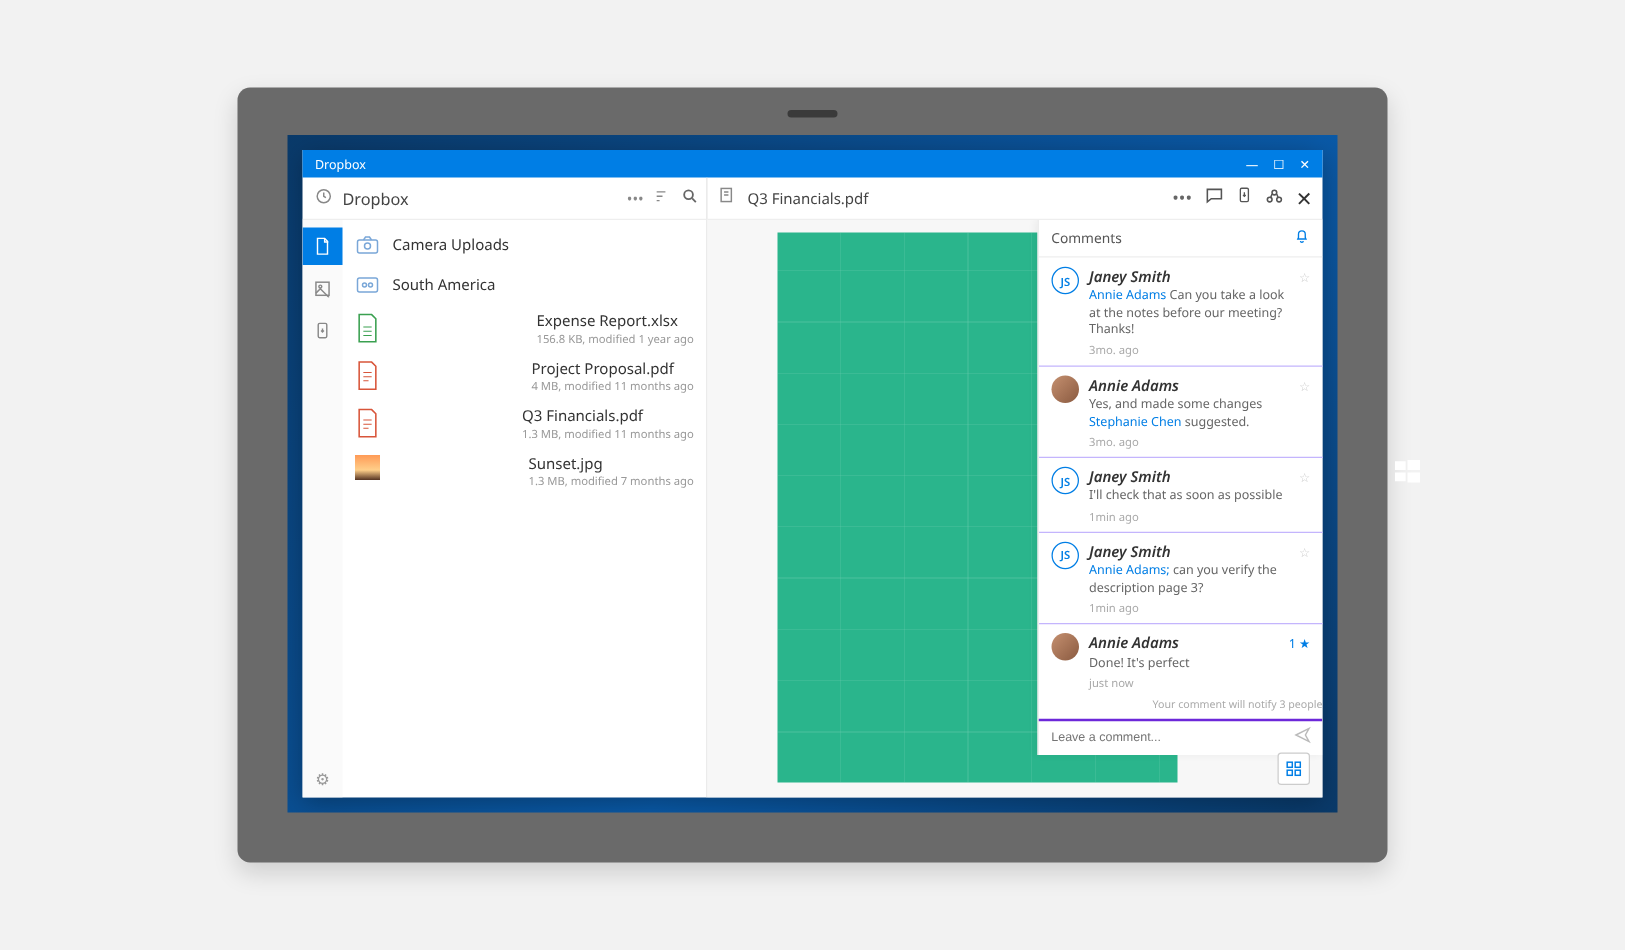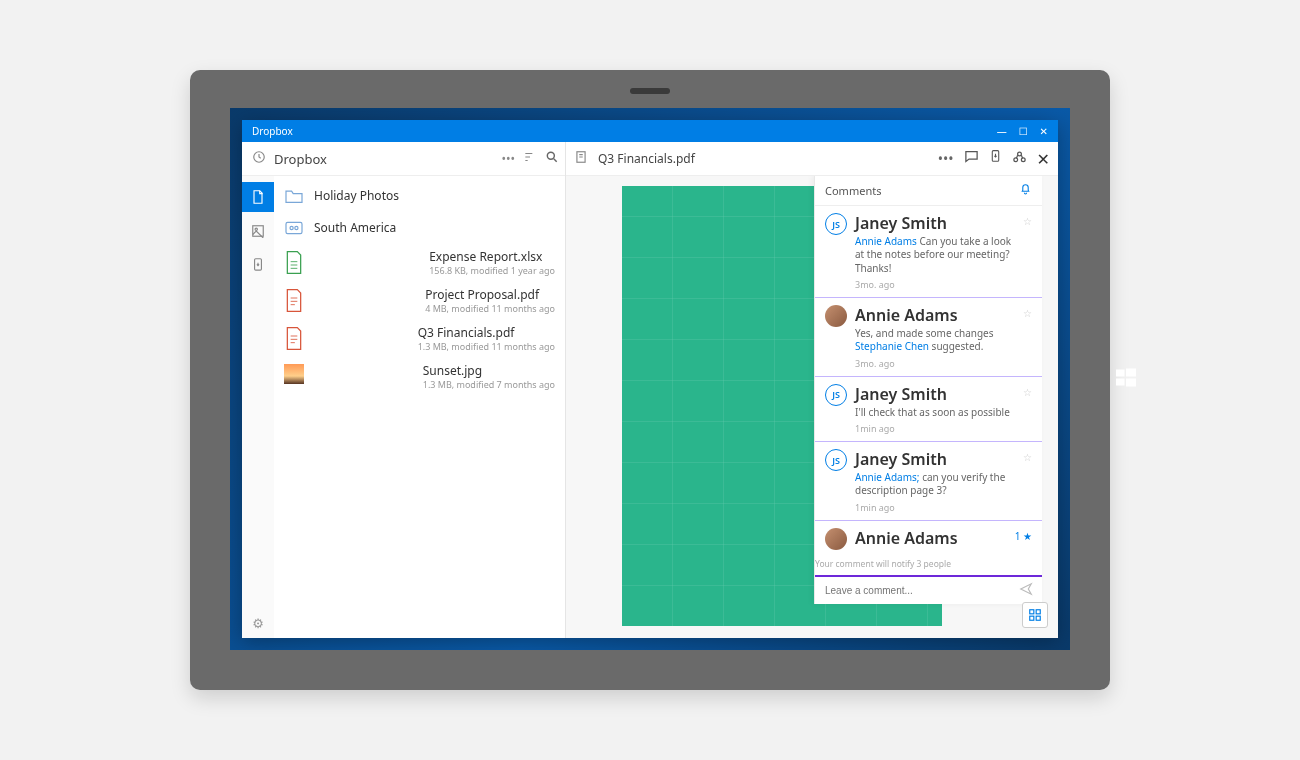--- a/index.html
+++ b/index.html
@@ -178,21 +178,21 @@
     border-radius: 3px;
     display: flex; align-items: center; justify-content: center;
     background: #fff;
     cursor: pointer;
     color: #007ee5;
     font-size: 12px;
   }
 
   .comments-panel {
     position: absolute;
-    right: 16px; top: 0;
+    right: 0; top: 0;
     width: 228px;
     height: calc(100% - 34px);
     top: 0;
     background: #fff;
     border-left: 1px solid #e8e8e8;
     display: flex;
     flex-direction: column;
     box-shadow: -2px 0 6px rgba(0,0,0,.05);
   }
   .comments-panel .chdr {
@@ -220,26 +220,26 @@
     flex-shrink: 0;
     display: flex;
     align-items: center;
     justify-content: center;
     font-size: 9px;
     font-weight: 600;
   }
   .avatar.js { border: 1.5px solid #007ee5; color: #007ee5; background: #fff; }
   .avatar.aa { background: linear-gradient(135deg,#c59070,#8a5a40); }
   .cbody { flex: 1; font-size: 10px; line-height: 1.35; }
-  .cauthor { font-weight: 600; color: #333; font-size: 16px; }
+  .cauthor { font-weight: 600; color: #333; font-size: 12px; font-style: italic; }
   .cbody .mention { color: #007ee5; }
   .ctext { color: #666; }
   .ctime { color: #aaa; font-size: 9px; margin-top: 4px; }
   .cstar { position: absolute; right: 10px; top: 8px; color: #ccc; font-size: 10px; }
-  .notify { font-size: 8.5px; color: #aaa; text-align: left; padding: 6px 0; }
+  .notify { font-size: 8.5px; color: #aaa; text-align: right; padding: 6px 0; }
   .compose {
     display: flex;
     align-items: center;
     border-top: 2px solid #6d28d9;
     padding: 4px 8px;
     gap: 6px;
   }
   .compose input {
     flex: 1;
     border: none;
@@ -319,25 +319,27 @@
                     <path d="M12 10v5m-2-2l2 2 2-2"></path>
                   </svg>
               </div>
               <span class="rail-gear">⚙</span>
             </div>
             <div class="file-list">
 
               <div class="row folder">
                 <span class="thumb">
                     <svg viewBox="0 0 24 20" fill="none" stroke="#7aa7d8" stroke-width="1.5">
-                      <path d="M2 4h7l2 3h11v11H2z"></path>
+                      <rect x="2" y="5" width="20" height="13" rx="2"></rect>
+                      <path d="M8 5l2-3h4l2 3"></path>
+                      <circle cx="12" cy="11" r="3"></circle>
                     </svg>
                   </span>
                 <div class="meta">
-                    <span class="name">Holiday Photos</span>
+                    <span class="name">Camera Uploads</span>
                   </div>
               </div>
               <div class="row folder">
                 <span class="thumb">
                     <svg viewBox="0 0 24 20" fill="none" stroke="#7aa7d8" stroke-width="1.5">
                       <rect x="2" y="3" width="20" height="14" rx="2"></rect>
                       <circle cx="9" cy="10" r="2"></circle>
                       <circle cx="15" cy="10" r="2"></circle>
                     </svg>
                   </span>

